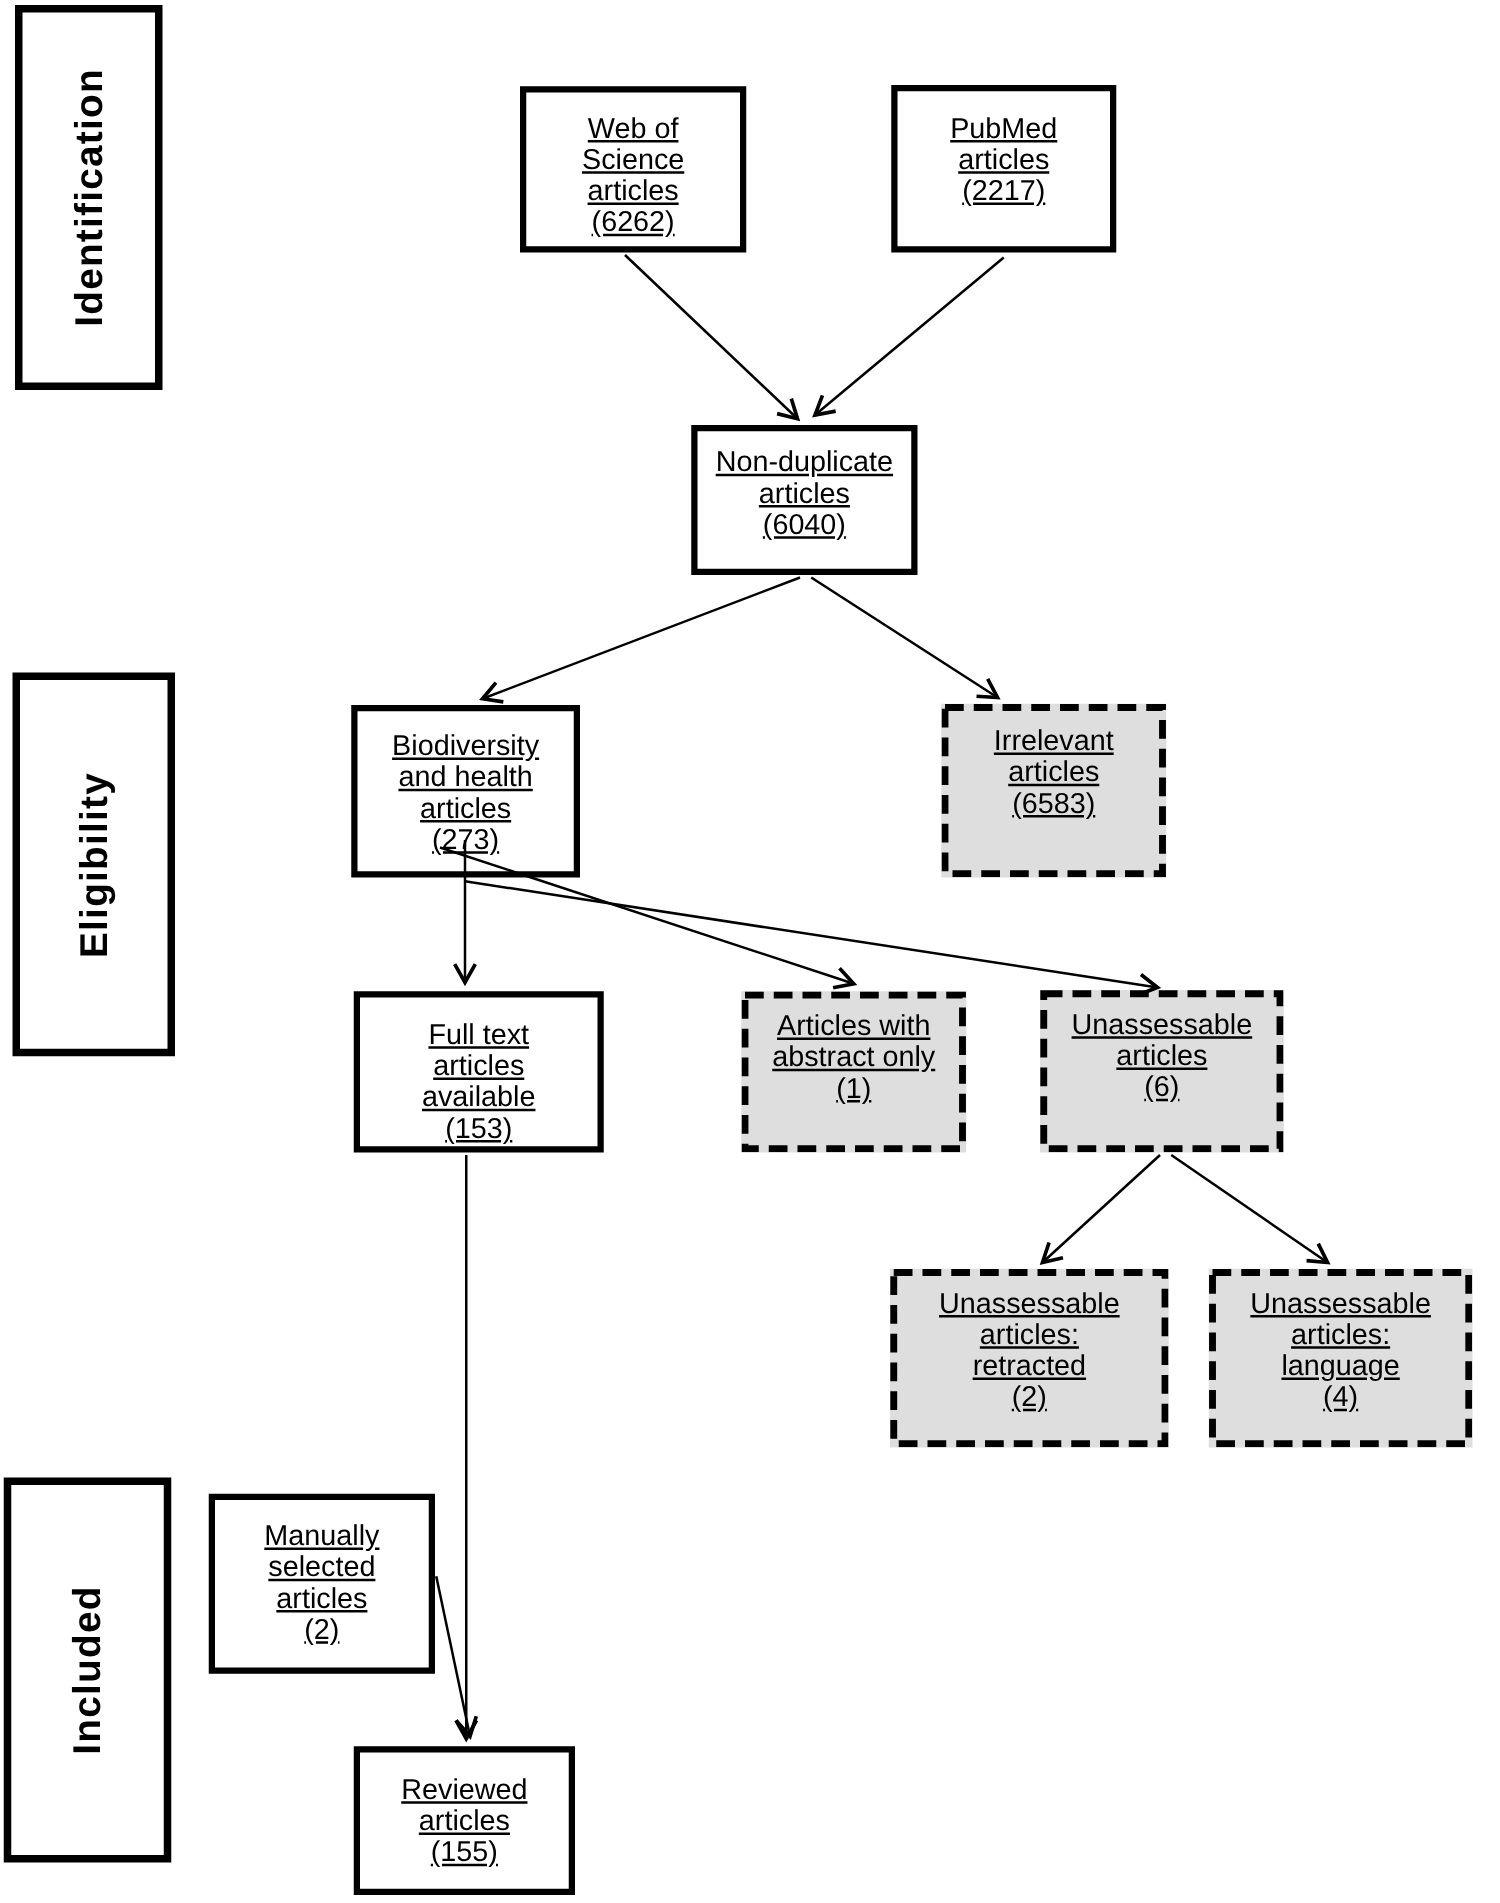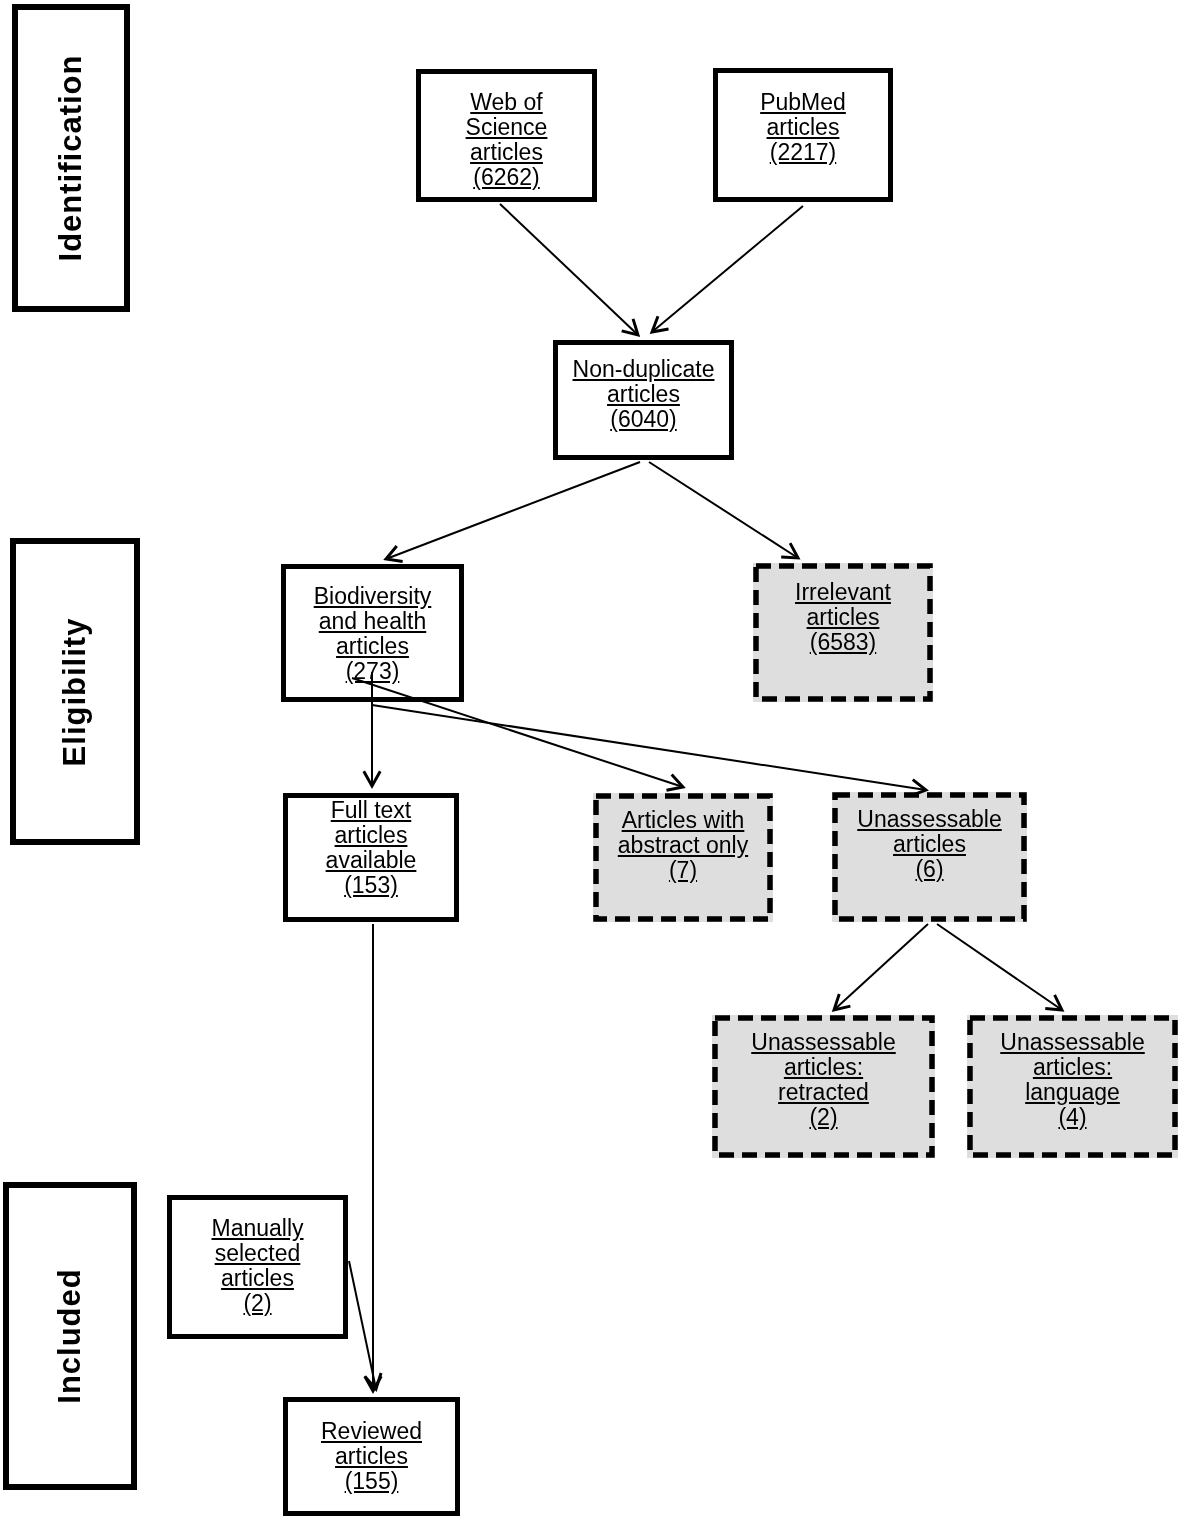--- a/index.html
+++ b/index.html
@@ -54,21 +54,21 @@
   }
   .dashed .dash-border{
     position:absolute;left:0;top:0;width:100%;height:100%;
     z-index:1;
   }
   .n-wos{left:416px;top:69px;width:181px;height:133px;padding-top:16px;}
   .n-pubmed{left:713px;top:68px;width:180px;height:134px;padding-top:17px;}
   .n-nondup{left:553px;top:340px;width:181px;height:120px;padding-top:12px;}
   .n-biodiv{left:281px;top:564px;width:183px;height:138px;padding-top:15px;}
   .n-irrelevant{left:713px;top:563px;width:180px;height:139px;padding-top:17px;margin-left:40px;}
-  .n-fulltext{left:283px;top:793px;width:176px;height:129px;}
+  .n-fulltext{left:283px;top:793px;width:200px;height:129px;padding-top:17px;}
   .n-abstract{left:593px;top:793px;width:180px;height:129px;padding-top:15px;}
   .n-unassessable{left:832px;top:792px;width:195px;height:130px;padding-top:15px;}
   .n-retracted{left:712px;top:1015px;width:223px;height:143px;padding-top:15px;}
   .n-language{left:967px;top:1015px;width:211px;height:143px;padding-top:15px;}
   .n-manual{left:167px;top:1195px;width:181px;height:144px;padding-top:16px;}
   .n-reviewed{left:283px;top:1397px;width:177px;height:119px;padding-top:17px;}
 
   
   #arrows{
     position:absolute;left:0;top:0;width:1200px;height:1522px;
@@ -139,21 +139,21 @@
     <div class="lbl">Irrelevant
 articles
 (6583)</div>
   </div>
   <div class="node dashed n-abstract">
     <svg class="dash-border" viewBox="0 0 180 129" preserveAspectRatio="none" aria-hidden="true">
       <rect x="3" y="3" width="174" height="123" fill="none" stroke="#000" stroke-width="5.5" stroke-dasharray="15 8"></rect>
     </svg>
     <div class="lbl">Articles with
 abstract only
-(7)</div>
+(1)</div>
   </div>
   <div class="node dashed n-unassessable">
     <svg class="dash-border" viewBox="0 0 195 130" preserveAspectRatio="none" aria-hidden="true">
       <rect x="3" y="3" width="189" height="124" fill="none" stroke="#000" stroke-width="5.5" stroke-dasharray="15 8"></rect>
     </svg>
     <div class="lbl">Unassessable
 articles
 (6)</div>
   </div>
   <div class="node dashed n-retracted">

